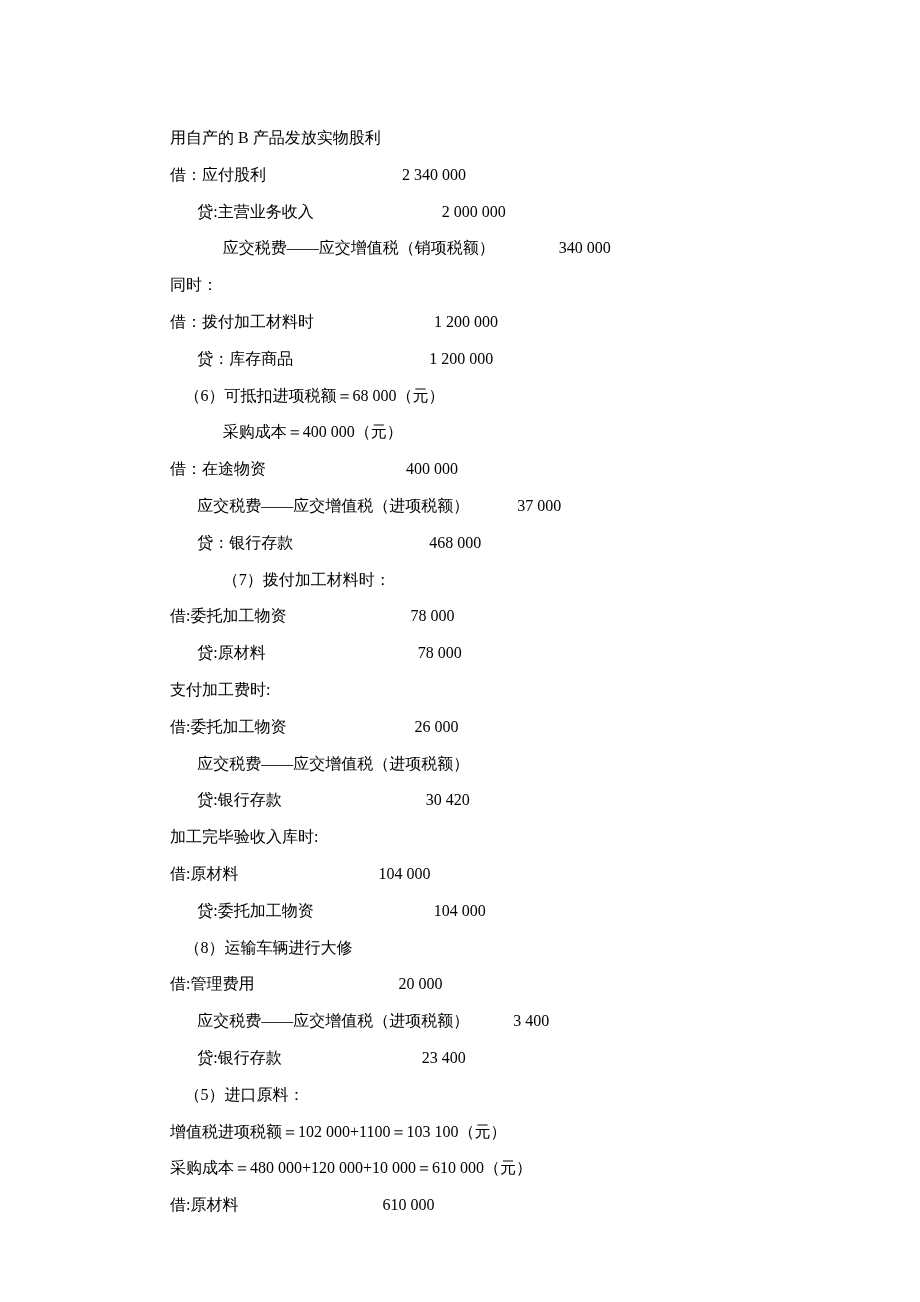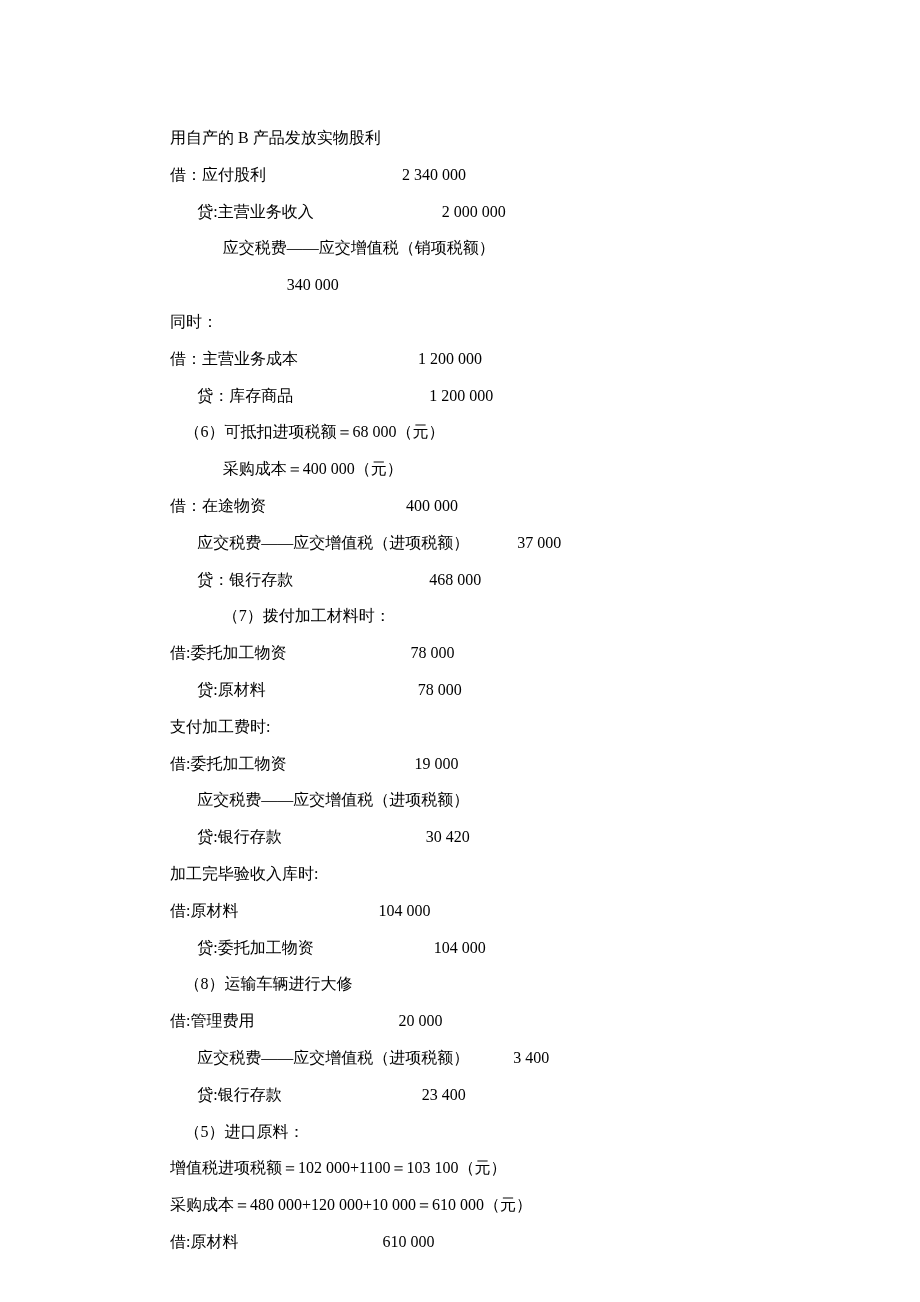--- a/index.html
+++ b/index.html
@@ -18,43 +18,43 @@
       white-space: pre;
     }
     .label {
       flex: 0 0 auto;
     }
     .value {
       flex: 1;
       text-align: left;
     }
     .ind1 { padding-left: 1.7em; }
-    .ind2 { padding-left: 3.3em; flex-direction: column; }
+    .ind2 { padding-left: 3.3em; }
     .indhalf { padding-left: 0.9em; }
   </style>
 </head>
 <body>
 
 <div class="line"><span class="label">用自产的 B 产品发放实物股利</span></div>
 <div class="line"><span class="label">借：应付股利</span><span class="value">                                  2 340 000</span></div>
 <div class="line ind1"><span class="label">贷:主营业务收入</span><span class="value">                                2 000 000</span></div>
 <div class="line ind2"><span class="label">应交税费——应交增值税（销项税额）</span><span class="value">                340 000</span></div>
 <div class="line"><span class="label">同时：</span></div>
-<div class="line"><span class="label">借：主营业务成本</span><span class="value">                              1 200 000</span></div>
+<div class="line"><span class="label">借：拨付加工材料时</span><span class="value">                              1 200 000</span></div>
 <div class="line ind1"><span class="label">贷：库存商品</span><span class="value">                                  1 200 000</span></div>
 <div class="line indhalf"><span class="label">（6）可抵扣进项税额＝68 000（元）</span></div>
 <div class="line ind2"><span class="label">采购成本＝400 000（元）</span></div>
 <div class="line"><span class="label">借：在途物资</span><span class="value">                                   400 000</span></div>
 <div class="line ind1"><span class="label">应交税费——应交增值税（进项税额）</span><span class="value">            37 000</span></div>
 <div class="line ind1"><span class="label">贷：银行存款</span><span class="value">                                  468 000</span></div>
 <div class="line ind2"><span class="label">（7）拨付加工材料时：</span></div>
 <div class="line"><span class="label">借:委托加工物资</span><span class="value">                               78 000</span></div>
 <div class="line ind1"><span class="label">贷:原材料</span><span class="value">                                      78 000</span></div>
 <div class="line"><span class="label">支付加工费时:</span></div>
-<div class="line"><span class="label">借:委托加工物资</span><span class="value">                                19 000</span></div>
+<div class="line"><span class="label">借:委托加工物资</span><span class="value">                                26 000</span></div>
 <div class="line ind1"><span class="label">应交税费——应交增值税（进项税额）</span></div>
 <div class="line ind1"><span class="label">贷:银行存款</span><span class="value">                                    30 420</span></div>
 <div class="line"><span class="label">加工完毕验收入库时:</span></div>
 <div class="line"><span class="label">借:原材料</span><span class="value">                                   104 000</span></div>
 <div class="line ind1"><span class="label">贷:委托加工物资</span><span class="value">                              104 000</span></div>
 <div class="line indhalf"><span class="label">（8）运输车辆进行大修</span></div>
 <div class="line"><span class="label">借:管理费用</span><span class="value">                                    20 000</span></div>
 <div class="line ind1"><span class="label">应交税费——应交增值税（进项税额）</span><span class="value">           3 400</span></div>
 <div class="line ind1"><span class="label">贷:银行存款</span><span class="value">                                   23 400</span></div>
 <div class="line indhalf"><span class="label">（5）进口原料：</span></div>

